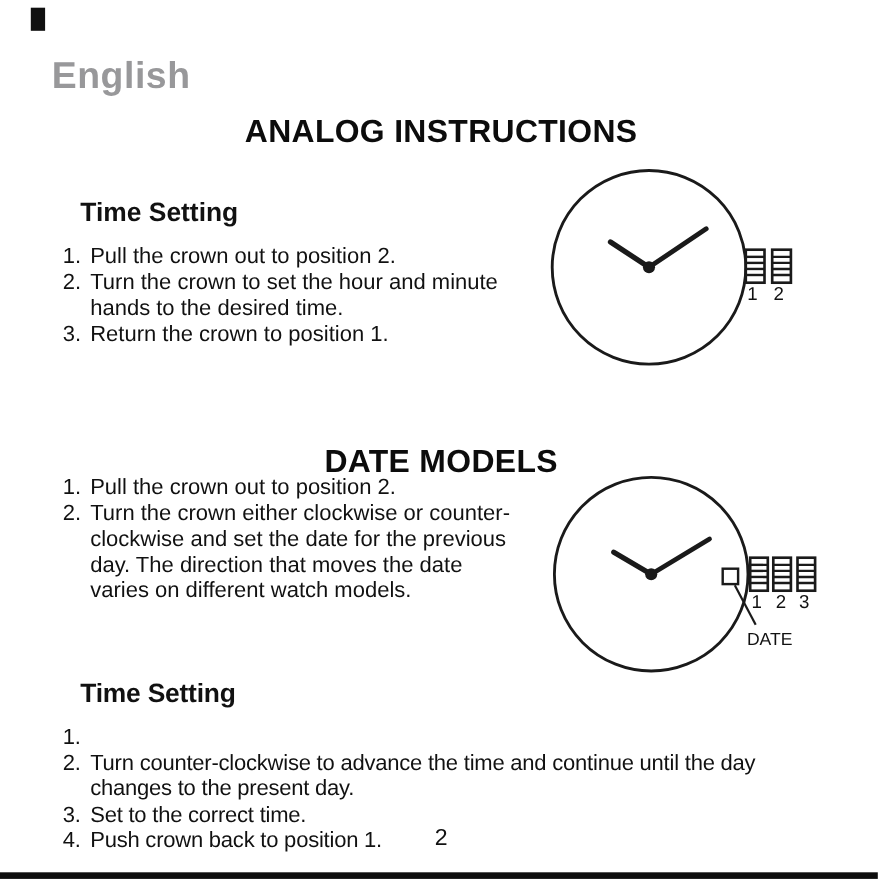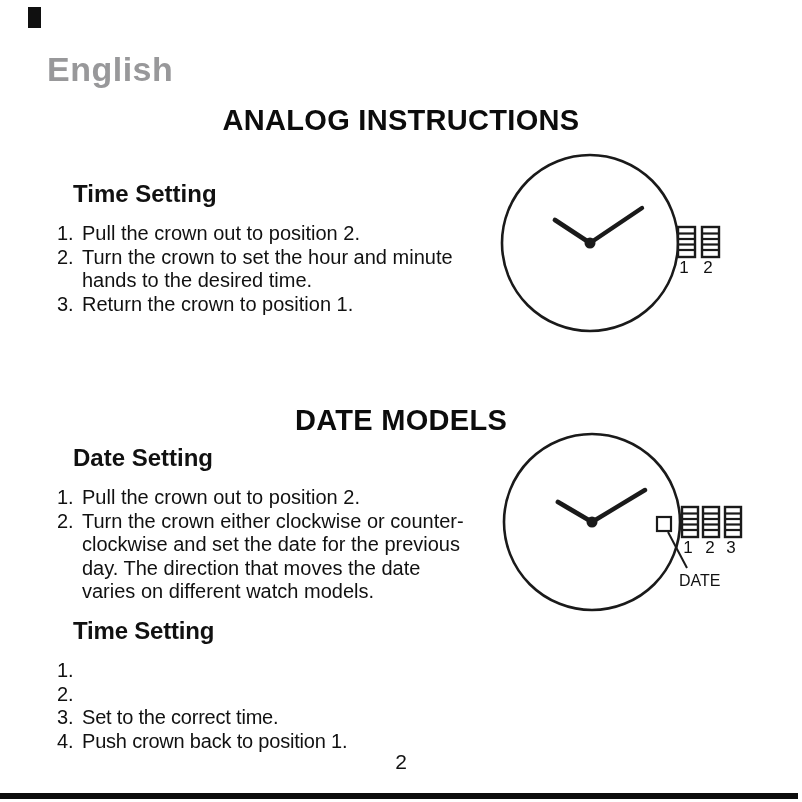--- a/index.html
+++ b/index.html
@@ -87,21 +87,20 @@
       <line x1="206" y1="94.5" x2="223" y2="94.5" stroke="#1a1a1a" stroke-width="2.2"></line>
       <line x1="206" y1="100" x2="223" y2="100" stroke="#1a1a1a" stroke-width="2.2"></line>
     </g>
     <text x="188" y="123" text-anchor="middle">1</text>
     <text x="212" y="123" text-anchor="middle">2</text>
   </svg>
 
   <div class="abs big-heading heading-date-models">DATE MODELS</div>
 
   <div class="abs textblock block-2">
-    <h3>Date Setting</h3>
     <div class="steps">
         <div class="step">
           <span class="num">1.</span>
           <span class="txt">Pull the crown out to position 2.</span>
         </div>
         <div class="step">
           <span class="num">2.</span>
           <span class="txt">Turn the crown either clockwise or counter-
 clockwise and set the date for the previous
 day. The direction that moves the date
@@ -145,20 +144,22 @@
   </svg>
 
   <div class="abs textblock block-3">
     <h3>Time Setting</h3>
     <div class="steps">
         <div class="step">
           <span class="num">1.</span>
         </div>
         <div class="step">
           <span class="num">2.</span>
+          <span class="txt">Turn counter-clockwise to advance the time and continue until the day
+changes to the present day.</span>
         </div>
         <div class="step">
           <span class="num">3.</span>
           <span class="txt">Set to the correct time.</span>
         </div>
         <div class="step">
           <span class="num">4.</span>
           <span class="txt">Push crown back to position 1.</span>
         </div>
       </div>

